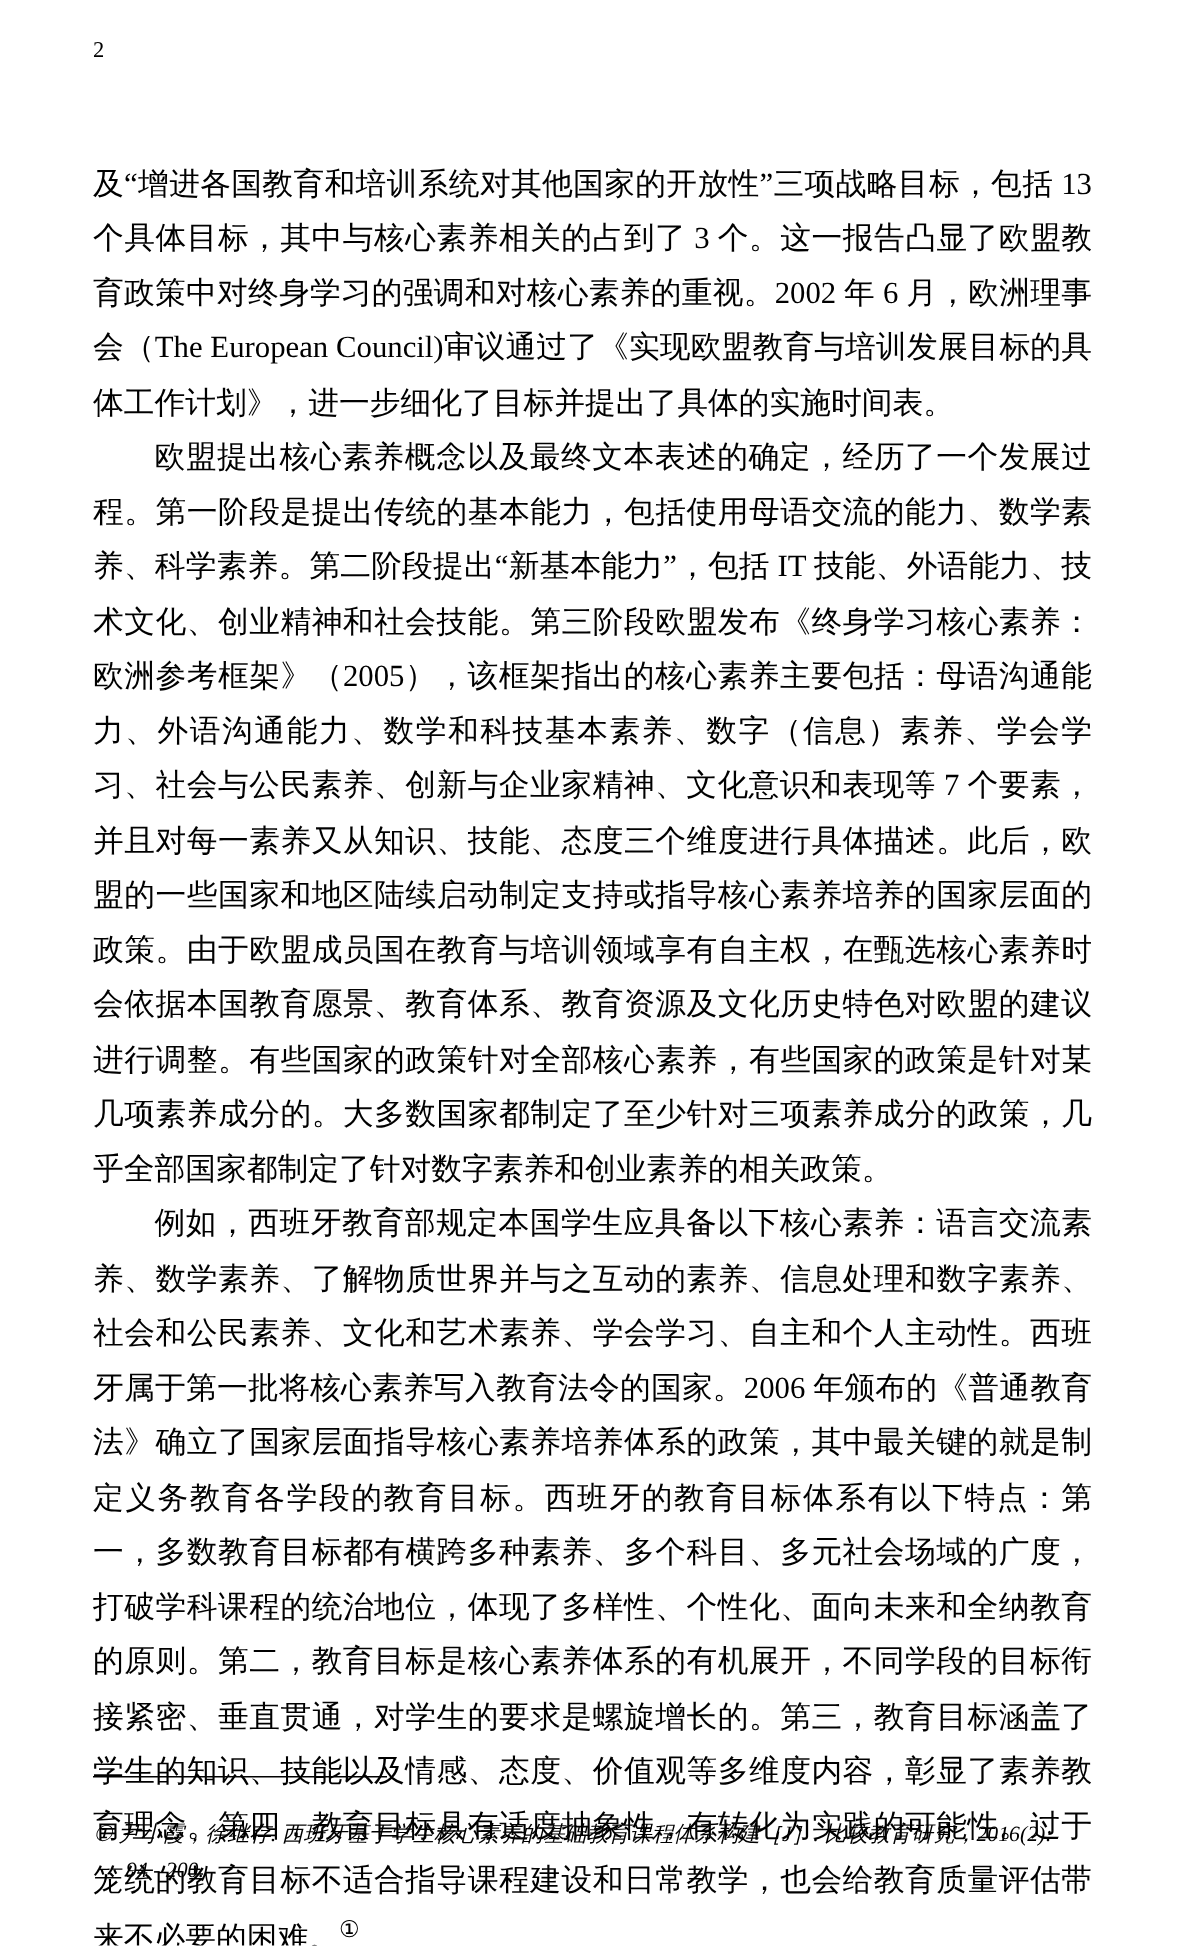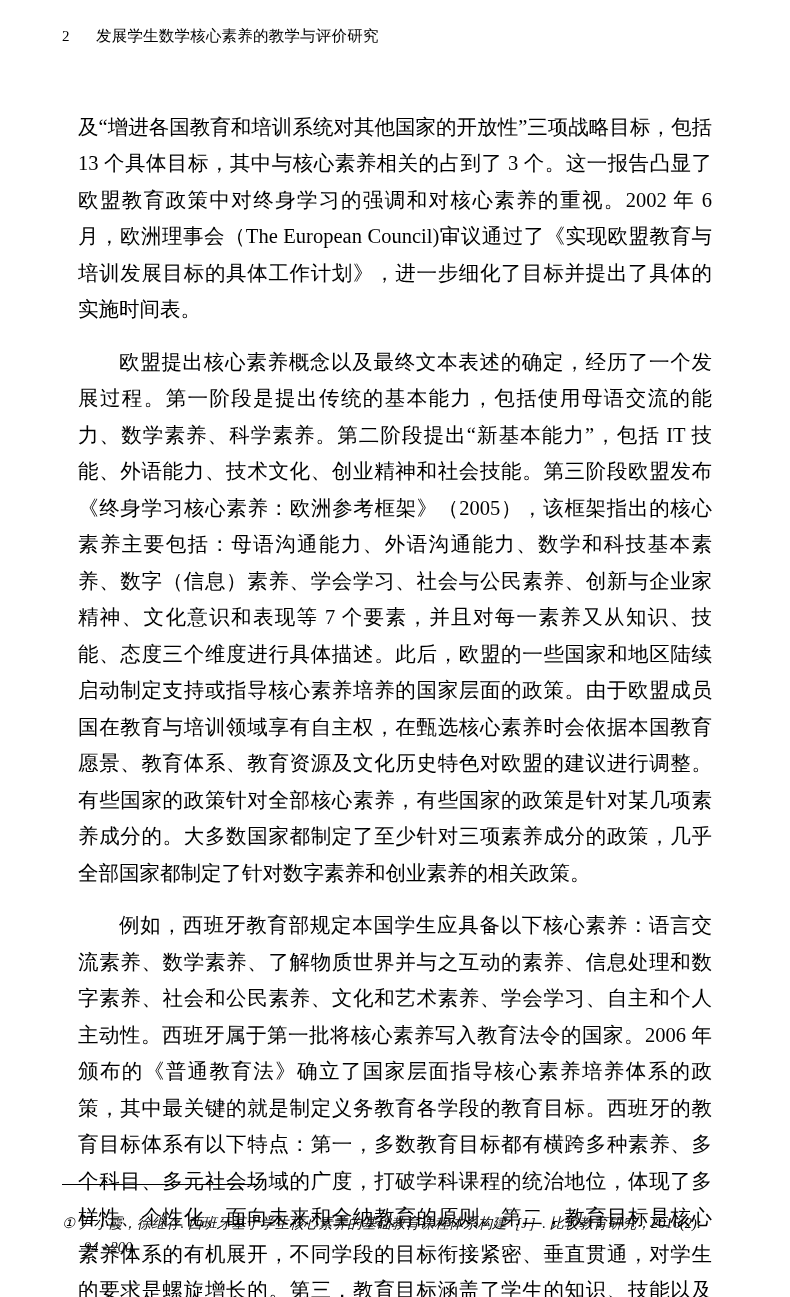--- a/index.html
+++ b/index.html
@@ -37,21 +37,21 @@
     font-size: 15.5px;
   }
   .body-text {
     font-size: 20.5px;
     line-height: 1.78;
     text-align: justify;
     text-justify: inter-ideograph;
     letter-spacing: 0px;
   }
   .body-text p {
-    margin: 16px;
+    margin: 0;
   }
   .body-text p.ind {
     text-indent: 2em;
   }
   .footnote-rule {
     position: absolute;
     left: 62px;
     bottom: 112px;
     width: 196px;
     height: 1px;
@@ -82,21 +82,20 @@
     vertical-align: super;
   }
 </style>
 </head>
 <body>
 
 <div class="page">
 
   <div class="runhead">
     <span class="folio">2</span>
-    <span class="rh-title">发展学生数学核心素养的教学与评价研究</span>
   </div>
 
   <div class="body-text">
     <p>及“增进各国教育和培训系统对其他国家的开放性”三项战略目标，包括 13 个具体目标，其中与核心素养相关的占到了 3 个。这一报告凸显了欧盟教育政策中对终身学习的强调和对核心素养的重视。2002 年 6 月，欧洲理事会（The European Council)审议通过了《实现欧盟教育与培训发展目标的具体工作计划》，进一步细化了目标并提出了具体的实施时间表。</p>
     <p class="ind">欧盟提出核心素养概念以及最终文本表述的确定，经历了一个发展过程。第一阶段是提出传统的基本能力，包括使用母语交流的能力、数学素养、科学素养。第二阶段提出“新基本能力”，包括 IT 技能、外语能力、技术文化、创业精神和社会技能。第三阶段欧盟发布《终身学习核心素养：欧洲参考框架》（2005），该框架指出的核心素养主要包括：母语沟通能力、外语沟通能力、数学和科技基本素养、数字（信息）素养、学会学习、社会与公民素养、创新与企业家精神、文化意识和表现等 7 个要素，并且对每一素养又从知识、技能、态度三个维度进行具体描述。此后，欧盟的一些国家和地区陆续启动制定支持或指导核心素养培养的国家层面的政策。由于欧盟成员国在教育与培训领域享有自主权，在甄选核心素养时会依据本国教育愿景、教育体系、教育资源及文化历史特色对欧盟的建议进行调整。有些国家的政策针对全部核心素养，有些国家的政策是针对某几项素养成分的。大多数国家都制定了至少针对三项素养成分的政策，几乎全部国家都制定了针对数字素养和创业素养的相关政策。</p>
     <p class="ind"><span>例如，西班牙教育部规定本国学生应具备以下核心素养：语言交流素养、数学素养、了解物质世界并与之互动的素养、信息处理和数字素养、社会和公民素养、文化和艺术素养、学会学习、自主和个人主动性。西班牙属于第一批将核心素养写入教育法令的国家。2006 年颁布的《普通教育法》确立了国家层面指导核心素养培养体系的政策，其中最关键的就是制定义务教育各学段的教育目标。西班牙的教育目标体系有以下特点：第一，多数教育目标都有横跨多种素养、多个科目、多元社会场域的广度，打破学科课程的统治地位，体现了多样性、个性化、面向未来和全纳教育的原则。第二，教育目标是核心素养体系的有机展开，不同学段的目标衔接紧密、垂直贯通，对学生的要求是螺旋增长的。第三，教育目标涵盖了学生的知识、技能以及情感、态度、价值观等多维度内容，彰显了素养教育理念。第四，教育目标具有适度抽象性，有转化为实践的可能性。过于笼统的教育目标不适合指导课程建设和日常教学，也会给教育质量评估带来不必要的困难。</span><span class="sup">①</span></p>
   </div>
 
   <div class="footnote-rule"></div>
 

